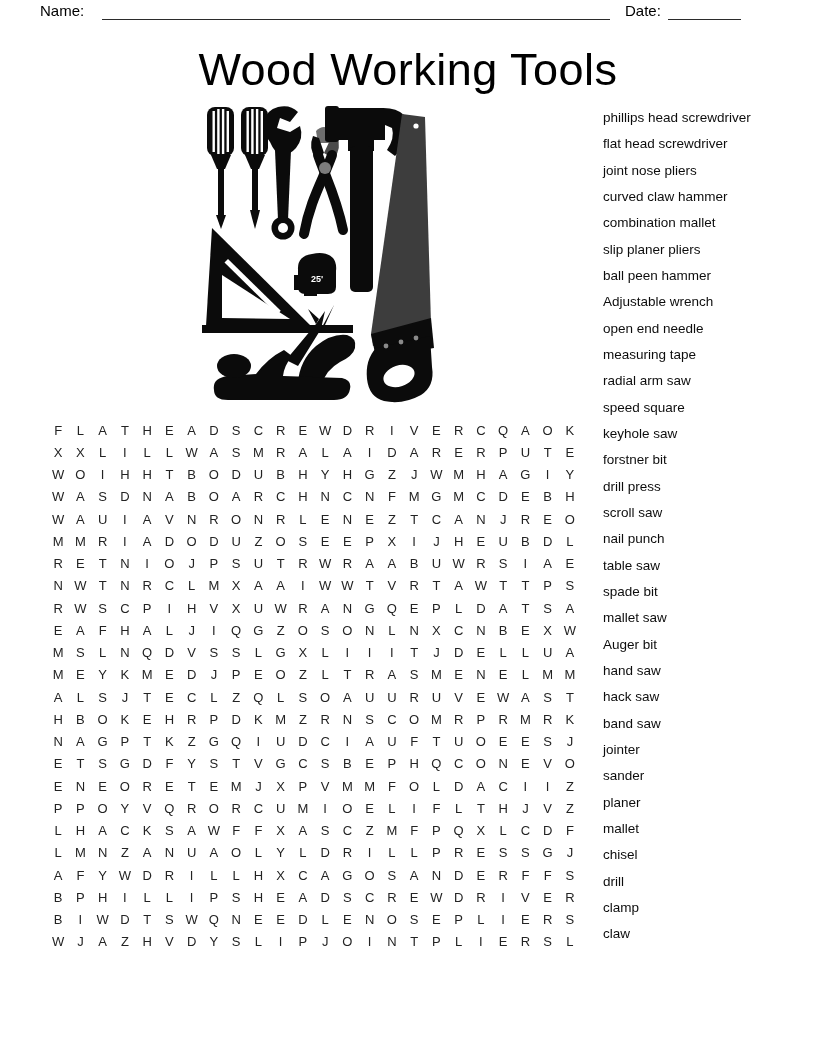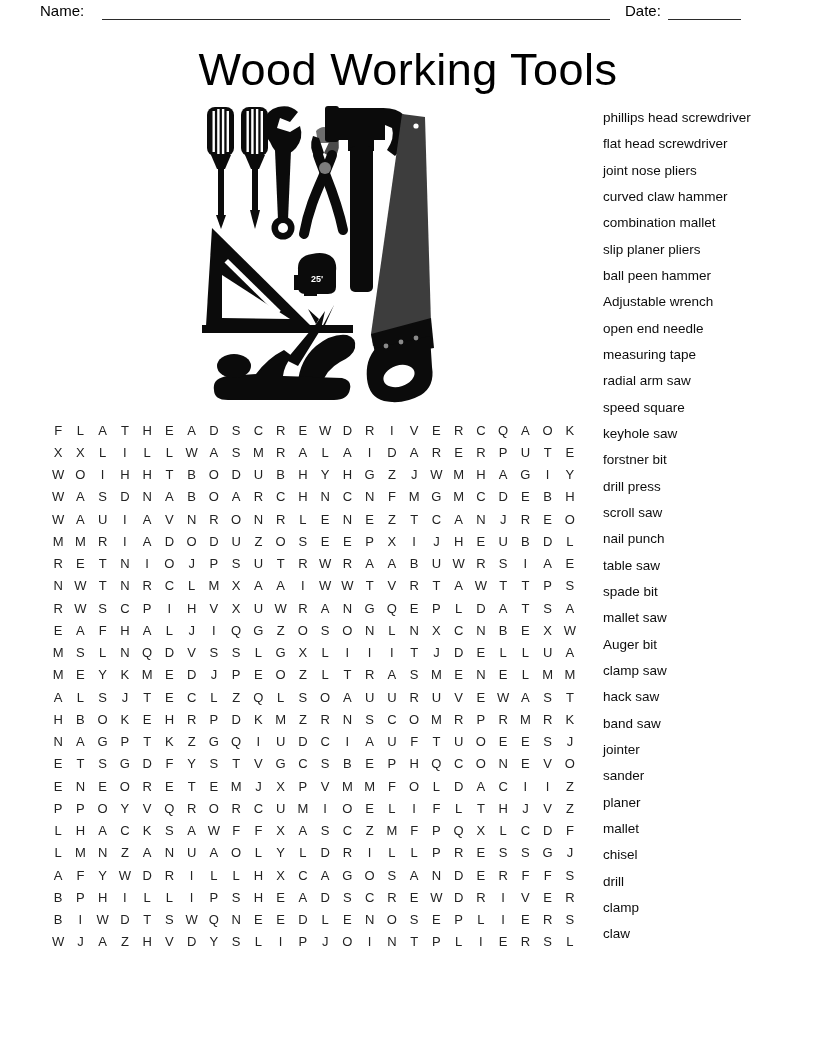--- a/index.html
+++ b/index.html
@@ -718,21 +718,21 @@
       <div class="word">speed square</div>
       <div class="word">keyhole saw</div>
       <div class="word">forstner bit</div>
       <div class="word">drill press</div>
       <div class="word">scroll saw</div>
       <div class="word">nail punch</div>
       <div class="word">table saw</div>
       <div class="word">spade bit</div>
       <div class="word">mallet saw</div>
       <div class="word">Auger bit</div>
-      <div class="word">clamp saw</div>
+      <div class="word">hand saw</div>
       <div class="word">hack saw</div>
       <div class="word">band saw</div>
       <div class="word">jointer</div>
       <div class="word">sander</div>
       <div class="word">planer</div>
       <div class="word">mallet</div>
       <div class="word">chisel</div>
       <div class="word">drill</div>
       <div class="word">clamp</div>
       <div class="word">claw</div>

